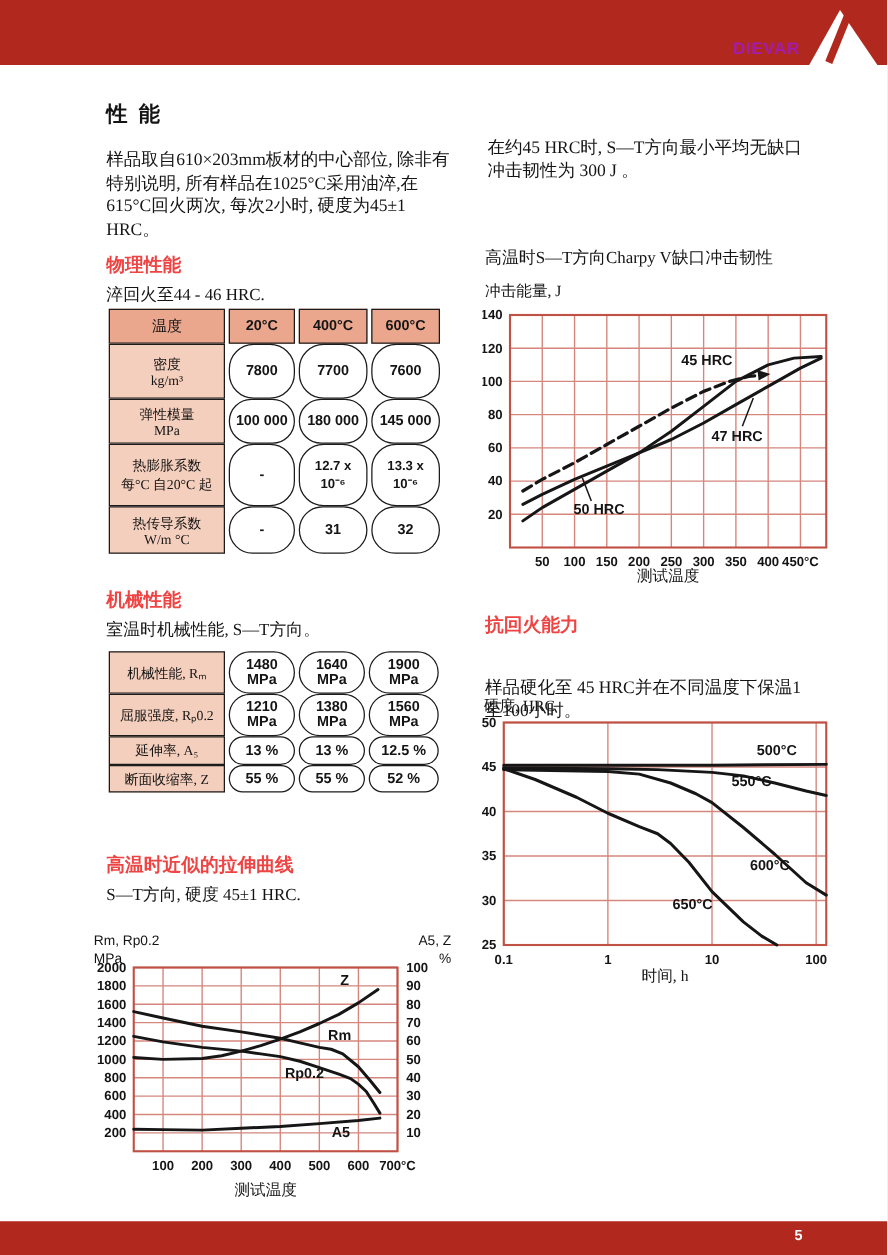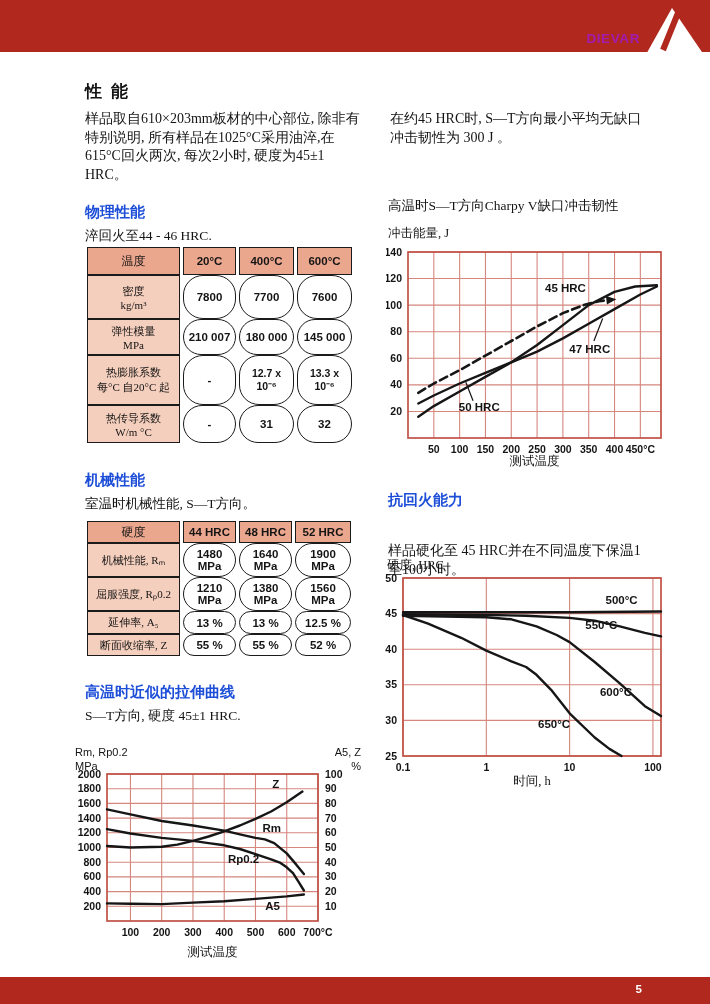--- a/index.html
+++ b/index.html
@@ -6,21 +6,21 @@
   .page{position:relative;width:710px;height:1004px;background:#ffffff;overflow:hidden;
         font-family:"Liberation Serif",serif;color:#141414;}
   .abs{position:absolute;}
   
   .bar{position:absolute;left:0;right:0;background:#b1281e;}
   .brand{position:absolute;top:31px;right:70px;color:#a21caf;font:bold 13.5px "Liberation Sans",sans-serif;letter-spacing:.6px;}
   .pagenum{position:absolute;top:983px;right:68px;color:#fff;font:600 11.5px "Liberation Sans",sans-serif;}
   
   .title{top:80px;left:85px;font-size:17px;font-weight:bold;letter-spacing:9px;}
   .body-text{font-size:14px;line-height:1.33;}
-  .heading{font:bold 15px "Liberation Sans",sans-serif;color:#1d4ed8;text-align:right;}
+  .heading{font:bold 15px "Liberation Sans",sans-serif;color:#ef4444;text-align:right;}
   .sub{font-size:13.5px;}
   
   table.dt{border-collapse:separate;border-spacing:3px 0;background:#fff;}
   table.dt td,table.dt th{border:1.5px solid #1b1b1b;text-align:center;vertical-align:middle;
         padding:1px 1px;white-space:pre-line;}
   .hl{background:#eba78e;font-family:Liberation Sans, sans-serif;font-size:12px;font-weight:normal;}
   .hv{background:#eba78e;font:bold 11.5px "Liberation Sans",sans-serif;}
   .lbl{background:#f5cfbd;font-family:"Liberation Serif",serif;font-size:11px;}
   .val{background:#fff;font:600 11.5px "Liberation Sans",sans-serif;border-radius:20px;}
   
@@ -41,21 +41,21 @@
 <div class="page">
 
   <div class="bar" style="top:0;height:52px;"></div>
   <div class="brand">DIEVAR</div>
   <svg class="abs" style="top:0;right:0;" width="66" height="60">
     <polygon points="28,8 0,58 62,58" fill="#ffffff"></polygon>
     <line x1="34" y1="13" x2="19" y2="50" stroke="#b1281e" stroke-width="6"></line>
   </svg>
 
   <div class="abs title">性能</div>
-  <div class="abs body-text" style="top:110px;left:85px;width:277px;">样品取自610×203mm板材的中心部位, 除非有特别说明, 所有样品在1025°C采用油淬,在615°C回火两次, 每次2小时, 硬度为45±1 HRC。</div>
+  <div class="abs body-text" style="top:120px;left:85px;width:277px;">样品取自610×203mm板材的中心部位, 除非有特别说明, 所有样品在1025°C采用油淬,在615°C回火两次, 每次2小时, 硬度为45±1 HRC。</div>
   <div class="abs body-text" style="top:110px;left:390px;width:264px;">在约45 HRC时, S—T方向最小平均无缺口冲击韧性为 300 J 。</div>
 
   <div class="abs heading" style="top:203px;left:85px;">物理性能</div>
   <div class="abs sub" style="top:227px;left:85px;">淬回火至44 - 46 HRC.</div>
   <table class="dt abs" style="top:247px;left:84px;">
     <colgroup>
         <col style="width:93px">
         <col style="width:53px">
         <col style="width:55px">
         <col style="width:55px">
@@ -70,21 +70,21 @@
     <tr style="height:44px">
       <td class="lbl">密度
 kg/m³</td>
       <td class="val">7800</td>
       <td class="val">7700</td>
       <td class="val">7600</td>
     </tr>
     <tr style="height:36px">
       <td class="lbl">弹性模量
 MPa</td>
-      <td class="val">210 007</td>
+      <td class="val">100 000</td>
       <td class="val">180 000</td>
       <td class="val">145 000</td>
     </tr>
     <tr style="height:50px">
       <td class="lbl">热膨胀系数
 每°C 自20°C 起</td>
       <td class="val">-</td>
       <td class="val" style="font-size:10.5px">12.7 x 10⁻⁶</td>
       <td class="val" style="font-size:10.5px">13.3 x 10⁻⁶</td>
     </tr>
@@ -149,26 +149,20 @@
   <div class="abs heading" style="top:471px;left:85px;">机械性能</div>
   <div class="abs sub" style="top:495px;left:85px;">室温时机械性能, S—T方向。</div>
   <table class="dt abs" style="top:521px;left:84px;">
     <colgroup>
         <col style="width:93px">
         <col style="width:53px">
         <col style="width:53px">
         <col style="width:56px">
       </colgroup>
     <tbody>
-        <tr style="height:22px">
-      <th class="hl">硬度</th>
-      <th class="hv">44 HRC</th>
-      <th class="hv">48 HRC</th>
-      <th class="hv">52 HRC</th>
-    </tr>
     <tr style="height:34px">
       <td class="lbl">机械性能, Rₘ</td>
       <td class="val">1480
 MPa</td>
       <td class="val">1640
 MPa</td>
       <td class="val">1900
 MPa</td>
     </tr>
     <tr style="height:34px">

